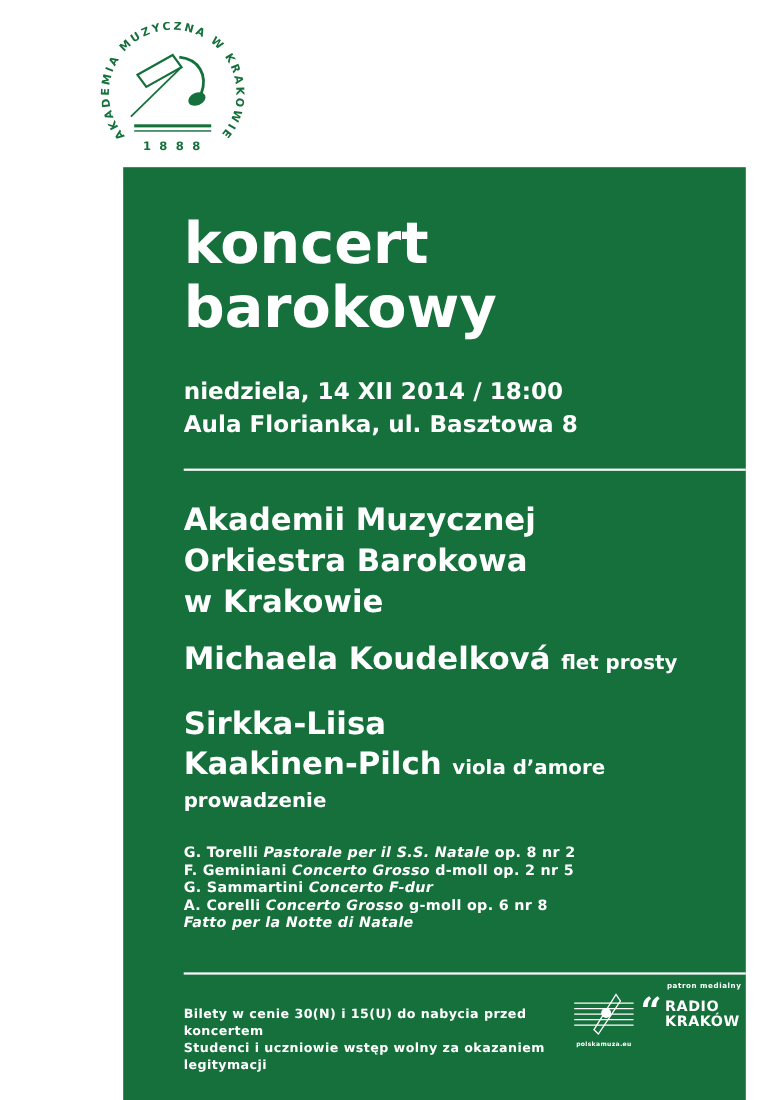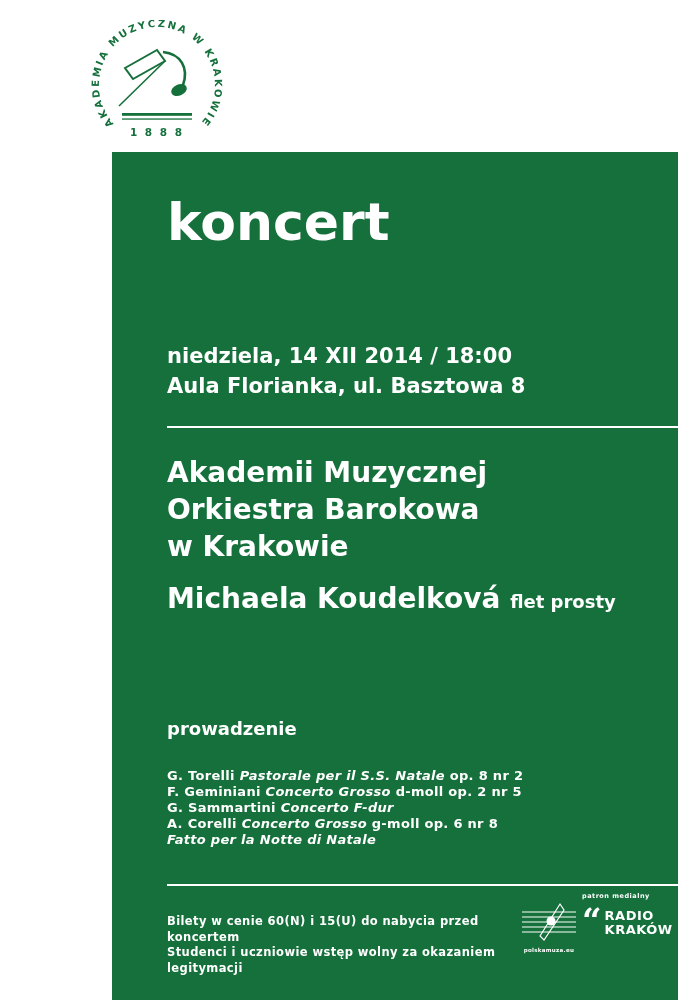--- a/index.html
+++ b/index.html
@@ -56,21 +56,21 @@
   .tickets{
     position:absolute;left:55px;top:762px;width:360px;
     font-size:11.5px;line-height:15.5px;font-weight:bold;letter-spacing:0.4px;
   }
 
   
   .polskamuza-logo{position:absolute;left:405px;top:750px;width:64px;text-align:center;}
   .polskamuza-logo .pm-url{font-size:5.5px;font-weight:bold;letter-spacing:0.3px;margin-top:1px;}
 
   .radio-logo{position:absolute;left:470px;top:740px;width:92px;}
-  .patron-label{font-size:6.5px;font-weight:bold;letter-spacing:0.5px;text-align:left;margin-bottom:9px;}
+  .patron-label{font-size:6.5px;font-weight:bold;letter-spacing:0.5px;text-align:right;margin-bottom:9px;}
   .radio-row{display:flex;align-items:flex-start;}
   .quote-icon{
     font-size:34px;line-height:18px;font-weight:bold;
     font-family:"DejaVu Serif","Liberation Serif",serif;
     margin-right:3px;margin-top:2px;
   }
   .radio-name{font-size:13px;line-height:14px;font-weight:bold;letter-spacing:0.5px;}
 </style>
 </head>
 <body>
@@ -97,40 +97,48 @@
         <rect x="37" y="98.4" width="70" height="1.3"></rect>
       </g>
       <text x="72" y="116" text-anchor="middle" font-size="10.5" font-weight="bold" letter-spacing="2" fill="#15703b" font-family="DejaVu Sans, Liberation Sans, sans-serif">1 8 8 8</text>
     </svg>
   </div>
 
   <div class="green-block">
 
     <div class="title">
       <div>koncert</div>
+      <div>barokowy</div>
     </div>
 
     <div class="event">
       <div>niedziela, 14 XII 2014 / 18:00</div>
       <div>Aula Florianka, ul. Basztowa 8</div>
     </div>
 
     <div class="divider divider-1"></div>
 
     <div class="orchestra">
       <div>Akademii Muzycznej</div>
       <div>Orkiestra Barokowa</div>
       <div>w Krakowie</div>
     </div>
 
     <div class="soloist-1">
       <span>Michaela Koudelková</span>
       <span class="role">flet prosty</span>
     </div>
 
+    <div class="soloist-2">
+      <div>Sirkka-Liisa</div>
+      <div>
+        <span>Kaakinen-Pilch</span>
+        <span class="role">viola d’amore</span>
+      </div>
+    </div>
 
     <div class="prowadzenie">prowadzenie</div>
 
     <div class="program">
       <div>
         <span class="composer">G. Torelli</span>
         <span class="work">Pastorale per il S.S. Natale</span>
         <span class="detail">op. 8 nr 2</span>
       </div>
       <div>
@@ -151,21 +159,21 @@
       <div>
         <span class="composer"></span>
         <span class="work">Fatto per la Notte di Natale</span>
         <span class="detail"></span>
       </div>
     </div>
 
     <div class="divider divider-2"></div>
 
     <div class="tickets">
-      <div>Bilety w cenie 60(N) i 15(U) do nabycia przed koncertem</div>
+      <div>Bilety w cenie 30(N) i 15(U) do nabycia przed koncertem</div>
       <div>Studenci i uczniowie wstęp wolny za okazaniem legitymacji</div>
     </div>
 
     <div class="polskamuza-logo">
       <svg width="58" height="40" viewBox="0 0 58 40">
         <g stroke="#ffffff" stroke-width="1.2" fill="none">
           <line x1="2" y1="10" x2="56" y2="10"></line>
           <line x1="2" y1="15" x2="56" y2="15"></line>
           <line x1="2" y1="20" x2="56" y2="20"></line>
           <line x1="2" y1="25" x2="56" y2="25"></line>

